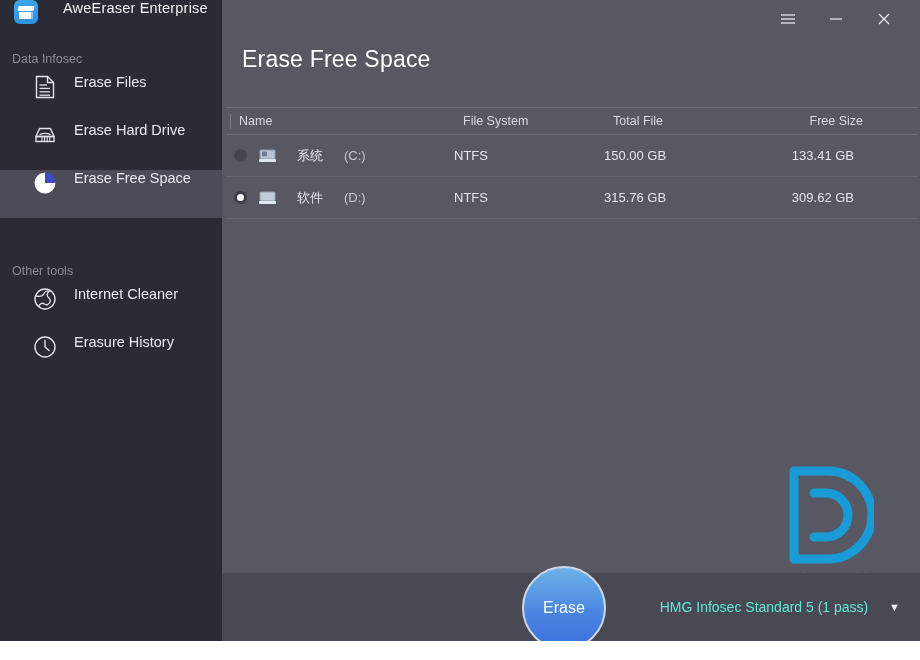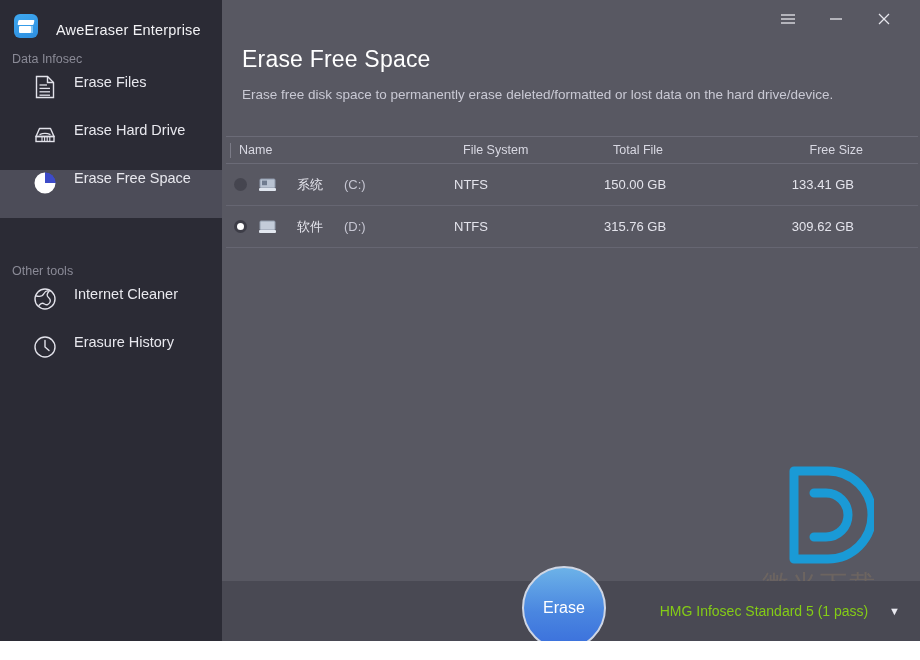--- a/index.html
+++ b/index.html
@@ -22,23 +22,23 @@
   #sidebar {
     width: 222px;
     height: 641px;
     background: #2b2b35;
     flex: 0 0 222px;
     position: relative;
   }
   #titlebar-brand {
     height: 38px;
     display: flex;
-    align-items: flex-end;
+    align-items: flex-start;
     padding-left: 14px;
-    gap: 18px;
+    gap: 25px;
   }
   .app-icon {
     width: 24px; height: 24px;
     border-radius: 6px;
     background: linear-gradient(160deg, #3ea8f0 0%, #2e8fe0 100%);
     position: relative;
     flex: 0 0 24px;
   }
   .app-icon::before {
     content: "";
@@ -186,21 +186,21 @@
     width: 195px;
   }
   .drive-icon { width: 17px; height: 14px; flex: 0 0 17px; }
   .drive-name { white-space: nowrap; }
   .drive-letter { color: #c6c6d2; }
 
   
   #bottom-bar {
     position: absolute;
     left: 0; right: 0; bottom: 0;
-    height: 60px;
+    height: 68px;
     background: #494953;
     display: flex;
     align-items: center;
   }
   #erase-button {
     position: absolute;
     left: 300px;
     bottom: -9px;
     width: 84px; height: 84px;
     border-radius: 50%;
@@ -215,21 +215,21 @@
     position: absolute;
     left: 400px;
     right: 14px;
     height: 32px;
     display: flex;
     align-items: center;
     justify-content: center;
     cursor: pointer;
   }
   #method-label {
-    color: #84cc16;
+    color: #5eead4;
     font-size: 14px;
     white-space: nowrap;
   }
   #method-caret {
     position: absolute;
     right: 6px;
     color: #e9e9f0;
     font-size: 11px;
   }
 
@@ -361,21 +361,20 @@
       </div>
       <div class="wc-btn">
         <svg width="16" height="14" viewBox="0 0 16 14">
           <line x1="3" y1="2" x2="13" y2="12" stroke="#e6e6ec" stroke-width="1.3"></line>
           <line x1="13" y1="2" x2="3" y2="12" stroke="#e6e6ec" stroke-width="1.3"></line>
         </svg>
       </div>
     </div>
 
     <div id="page-heading">Erase Free Space</div>
-    <div id="page-subtitle">Erase free disk space to permanently erase deleted/formatted or lost data on the hard drive/device.</div>
 
     <div id="drive-table">
       <div id="table-head">
         <span class="th-sep"></span>
         <span class="col-name">Name</span>
         <span class="col-fs">File System</span>
         <span class="col-total">Total File</span>
         <span class="col-free">Free Size</span>
       </div>
 

